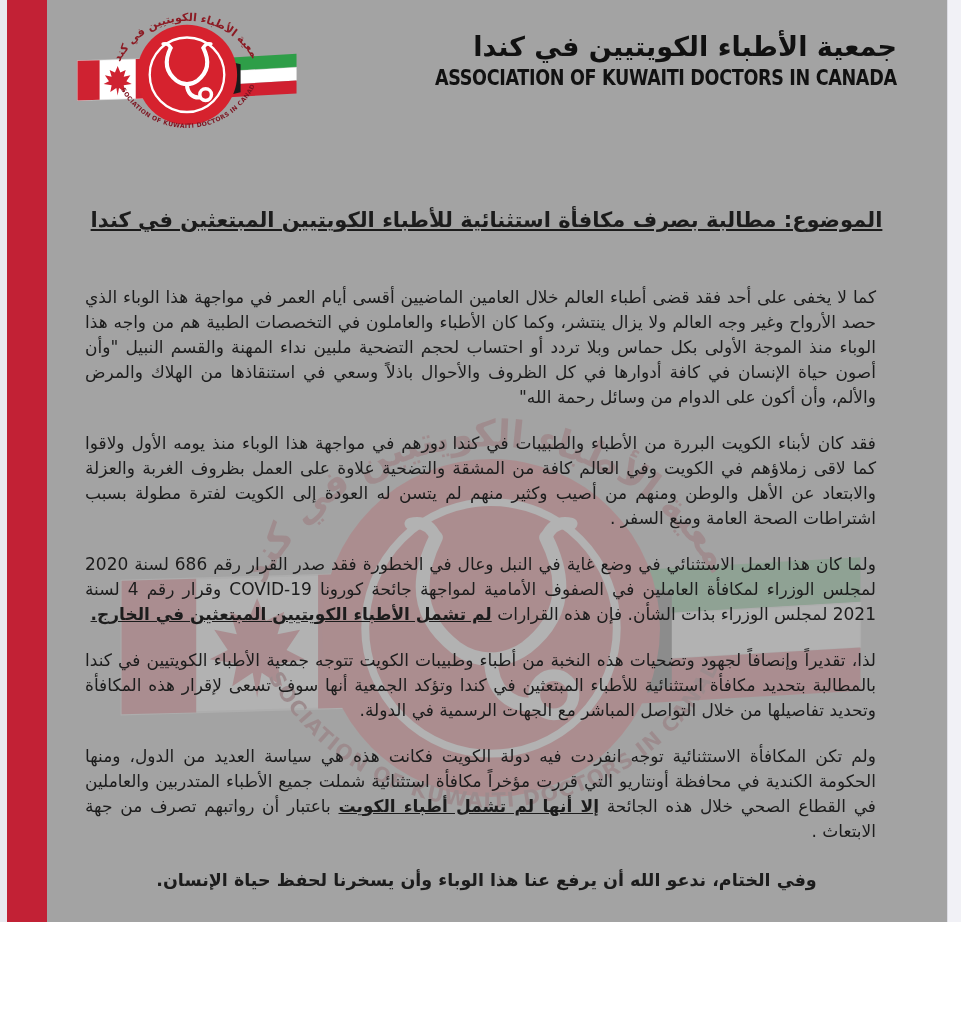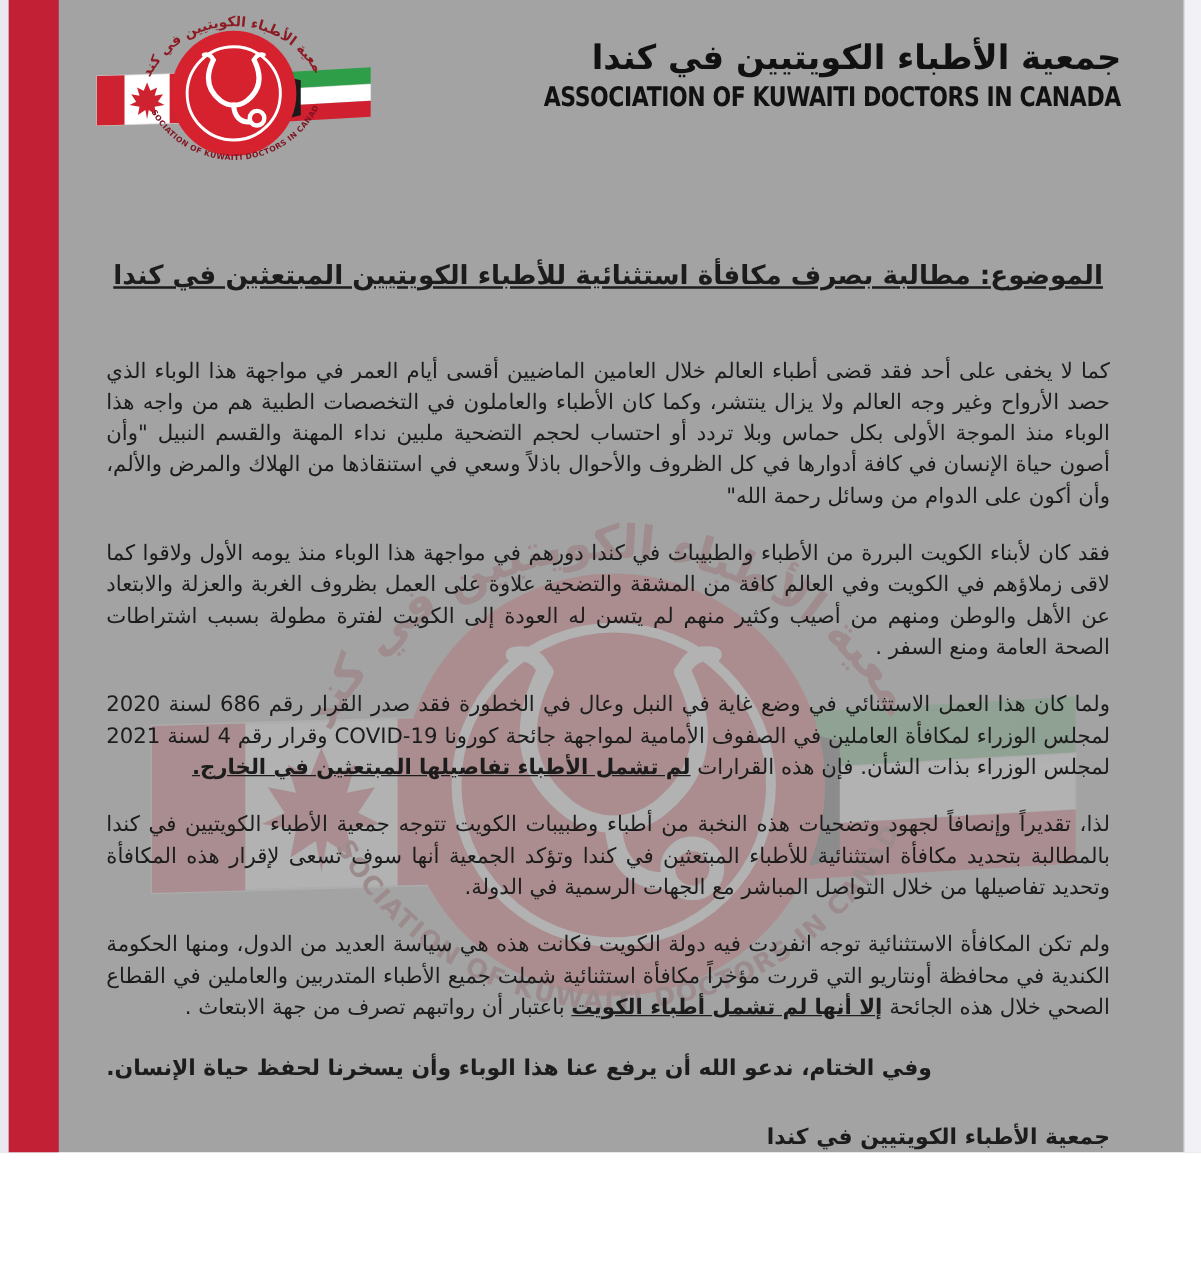--- a/index.html
+++ b/index.html
@@ -17,23 +17,23 @@
   .org-title{position:absolute;right:64px;top:30px;text-align:right;}
   .org-ar{font-size:27px;font-weight:bold;direction:rtl;letter-spacing:0;line-height:34px;color:#111;}
   .org-en{font-size:20px;font-weight:bold;letter-spacing:-0.4px;line-height:26px;color:#111;
           transform:scaleX(.88) scaleY(1.08);transform-origin:100% 50%;white-space:nowrap;}
 
   
   .content{position:absolute;left:85px;top:0;width:803px;direction:rtl;}
   .subject{margin:205px 0 0 0;text-align:center;font-size:21px;font-weight:bold;
            text-decoration:underline;line-height:30px;}
   .paras{margin-top:50px;}
-  .para{margin:0 0 21px 0;font-size:17px;line-height:25px;text-align:justify;}
+  .para{margin:0 12px 21px 0;font-size:17px;line-height:25px;text-align:justify;}
   .seg-bu{font-weight:bold;text-decoration:underline;}
-  .closing{margin:24px 0 0 0;font-size:17.5px;font-weight:bold;text-align:left;line-height:25px;}
+  .closing{margin:24px 0 0 0;font-size:17.5px;font-weight:bold;text-align:center;line-height:25px;}
   .signature{margin-top:27px;text-align:right;font-size:17.5px;font-weight:bold;line-height:31px;}
 </style>
 </head>
 <body>
 
 <div class="page">
 
   <svg width="0" height="0" style="position:absolute">
     <defs>
       <symbol id="akdc-logo" viewBox="0 0 400 230">
@@ -91,21 +91,21 @@
   <div class="org-title">
     <div class="org-ar">جمعية الأطباء الكويتيين في كندا</div>
     <div class="org-en">ASSOCIATION OF KUWAITI DOCTORS IN CANADA</div>
   </div>
 
   <div class="content">
     <h1 class="subject">الموضوع: مطالبة بصرف مكافأة استثنائية للأطباء الكويتيين المبتعثين في كندا</h1>
     <div class="paras">
         <p class="para"><span>كما لا يخفى على أحد فقد قضى أطباء العالم خلال العامين الماضيين أقسى أيام العمر في مواجهة هذا الوباء الذي حصد الأرواح وغير وجه العالم ولا يزال ينتشر، وكما كان الأطباء والعاملون في التخصصات الطبية هم من واجه هذا الوباء منذ الموجة الأولى بكل حماس وبلا تردد أو احتساب لحجم التضحية ملبين نداء المهنة والقسم النبيل "وأن أصون حياة الإنسان في كافة أدوارها في كل الظروف والأحوال باذلاً وسعي في استنقاذها من الهلاك والمرض والألم، وأن أكون على الدوام من وسائل رحمة الله"</span></p>
         <p class="para"><span>فقد كان لأبناء الكويت البررة من الأطباء والطبيبات في كندا دورهم في مواجهة هذا الوباء منذ يومه الأول ولاقوا كما لاقى زملاؤهم في الكويت وفي العالم كافة من المشقة والتضحية علاوة على العمل بظروف الغربة والعزلة والابتعاد عن الأهل والوطن ومنهم من أصيب وكثير منهم لم يتسن له العودة إلى الكويت لفترة مطولة بسبب اشتراطات الصحة العامة ومنع السفر .</span></p>
-        <p class="para"><span>ولما كان هذا العمل الاستثنائي في وضع غاية في النبل وعال في الخطورة فقد صدر القرار رقم 686 لسنة 2020 لمجلس الوزراء لمكافأة العاملين في الصفوف الأمامية لمواجهة جائحة كورونا COVID-19 وقرار رقم 4 لسنة 2021 لمجلس الوزراء بذات الشأن. فإن هذه القرارات </span><span class="seg-bu">لم تشمل الأطباء تفاصيلها المبتعثين في الخارج.</span></p>
+        <p class="para"><span>ولما كان هذا العمل الاستثنائي في وضع غاية في النبل وعال في الخطورة فقد صدر القرار رقم 686 لسنة 2020 لمجلس الوزراء لمكافأة العاملين في الصفوف الأمامية لمواجهة جائحة كورونا COVID-19 وقرار رقم 4 لسنة 2021 لمجلس الوزراء بذات الشأن. فإن هذه القرارات </span><span class="seg-bu">لم تشمل الأطباء الكويتيين المبتعثين في الخارج.</span></p>
         <p class="para"><span>لذا، تقديراً وإنصافاً لجهود وتضحيات هذه النخبة من أطباء وطبيبات الكويت تتوجه جمعية الأطباء الكويتيين في كندا بالمطالبة بتحديد مكافأة استثنائية للأطباء المبتعثين في كندا وتؤكد الجمعية أنها سوف تسعى لإقرار هذه المكافأة وتحديد تفاصيلها من خلال التواصل المباشر مع الجهات الرسمية في الدولة.</span></p>
         <p class="para"><span>ولم تكن المكافأة الاستثنائية توجه انفردت فيه دولة الكويت فكانت هذه هي سياسة العديد من الدول، ومنها الحكومة الكندية في محافظة أونتاريو التي قررت مؤخراً مكافأة استثنائية شملت جميع الأطباء المتدربين والعاملين في القطاع الصحي خلال هذه الجائحة </span><span class="seg-bu">إلا أنها لم تشمل أطباء الكويت</span><span> باعتبار أن رواتبهم تصرف من جهة الابتعاث .</span></p>
       </div>
     <p class="closing">وفي الختام، ندعو الله أن يرفع عنا هذا الوباء وأن يسخرنا لحفظ حياة الإنسان.</p>
     <div class="signature">
       <div>جمعية الأطباء الكويتيين في كندا</div>
     </div>
   </div>
 
 </div>

